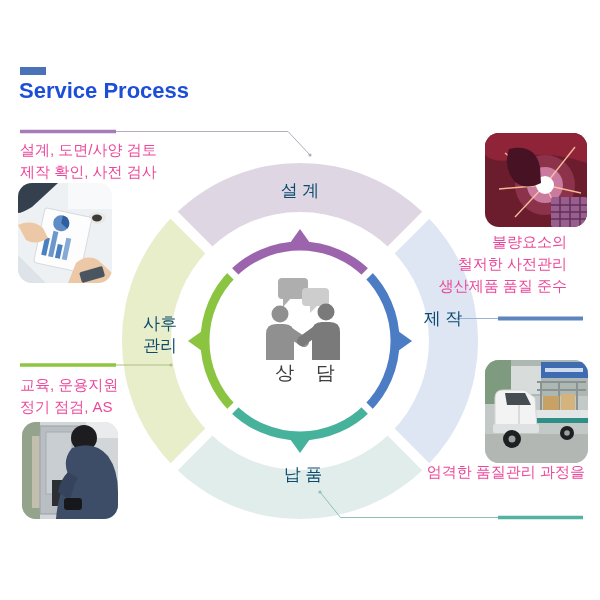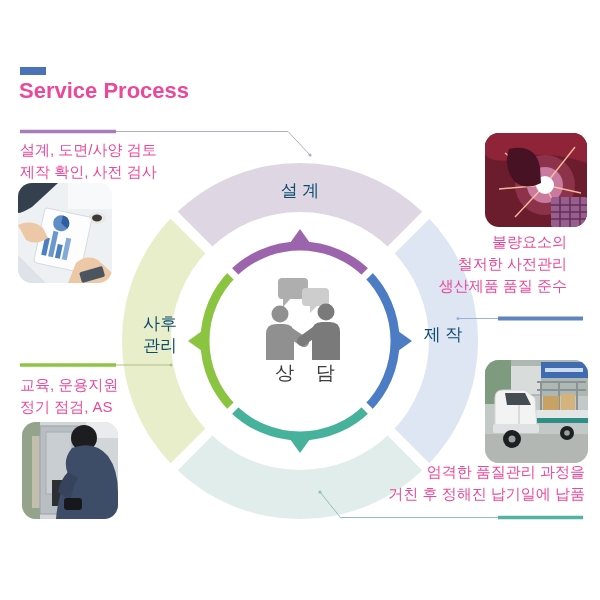--- a/index.html
+++ b/index.html
@@ -15,21 +15,21 @@
   .photo{overflow:hidden;border-radius:14px;}
   .photo svg{display:block;}
   .center-label{font-size:19px;color:#3d3d3d;text-align:center;word-spacing:16px;font-weight:500;}
 </style>
 </head>
 <body>
 
 <div class="canvas">
 
   <div class="abs title-dash" style="background: rgb(74, 114, 184);"></div>
-  <div class="abs page-title" style="color: #ec4899;">Service Process</div>
+  <div class="abs page-title" style="color: #1d4ed8;">Service Process</div>
 
   <svg class="abs diagram-svg" viewBox="0 0 600 600">
 
     <path d="M174.1,215.1 A178,178 0 0 1 425.9,215.1 L391.2,249.8 A129,129 0 0 0 208.8,249.8 Z" fill="#ded7e3"></path>
     <path d="M425.9,215.1 A178,178 0 0 1 425.9,466.9 L391.2,432.2 A129,129 0 0 0 391.2,249.8 Z" fill="#dde6f2"></path>
     <path d="M425.9,466.9 A178,178 0 0 1 174.1,466.9 L208.8,432.2 A129,129 0 0 0 391.2,432.2 Z" fill="#e1edeb"></path>
     <path d="M174.1,466.9 A178,178 0 0 1 174.1,215.1 L208.8,249.8 A129,129 0 0 0 208.8,432.2 Z" fill="#e9eeca"></path>
 
     <path fill="none" stroke-width="9" d="M232.8,273.8 A95,95 0 0 1 367.2,273.8" stroke="#9d64ae"></path>
     <path fill="none" stroke-width="9" d="M367.2,273.8 A95,95 0 0 1 367.2,408.2" stroke="#4c7dc4"></path>
@@ -71,21 +71,22 @@
     </g>
 
     <g>
       <circle cx="320" cy="492" r="1.6" fill="#8fbfb5"></circle>
       <polyline points="320,492 340.5,517.5 498,517.5" fill="none" stroke="#8fbfb5" stroke-width="1"></polyline>
       <line x1="498" y1="517.5" x2="583" y2="517.5" stroke-width="3.5" stroke="#54b2a2"></line>
     </g>
   </svg>
 
   <div class="abs stage-label" style="left:240px;top:180px;width:120px;">설 계</div>
-  <div class="abs stage-label" style="left:403px;top:324px;width:80px;">제 작</div>
+  <div class="abs stage-label" style="left:403px;top:308px;width:80px;">제 작</div>
+  <div class="abs stage-label" style="left:243px;top:464px;width:120px;">납 품</div>
   <div class="abs stage-label" style="left:125px;top:313px;width:70px;">
     <div>사후</div>
     <div>관리</div>
   </div>
 
   <svg class="abs" style="left:258px;top:276px;" width="90" height="84" viewBox="0 0 90 84">
     <rect x="20" y="2" width="30" height="21" rx="4" fill="#aeaeae"></rect>
     <polygon points="25,21 25,31 34,21" fill="#aeaeae"></polygon>
     <rect x="44" y="12" width="27" height="18" rx="4" fill="#cdcdcd"></rect>
     <polygon points="52,29 52,37 60,29" fill="#cdcdcd"></polygon>
@@ -109,21 +110,20 @@
     <div>생산제품 품질 준수</div>
   </div>
 
   <div class="abs note" style="left:20px;top:374px;">
     <div>교육, 운용지원</div>
     <div>정기 점검, AS</div>
   </div>
 
   <div class="abs note right" style="left:385px;top:461px;width:200px;">
     <div>엄격한 품질관리 과정을</div>
-    <div>거친 후 정해진 납기일에 납품</div>
   </div>
 
   <div class="abs photo" style="left:18px;top:183px;width:94px;height:100px;">
     <svg width="94" height="100" viewBox="0 0 94 100">
       <rect width="94" height="100" fill="#eef1f3"></rect>
       <rect x="50" y="0" width="44" height="26" fill="#f8f9fa"></rect>
       <path d="M0,0 L40,0 L14,24 Q4,30 0,30 Z" fill="#35404e"></path>
       <ellipse cx="79" cy="35" rx="9" ry="6" fill="#e8e8e6"></ellipse>
       <ellipse cx="79" cy="35" rx="5" ry="3.4" fill="#3d3a37"></ellipse>
       <g transform="rotate(12 45 56)">

